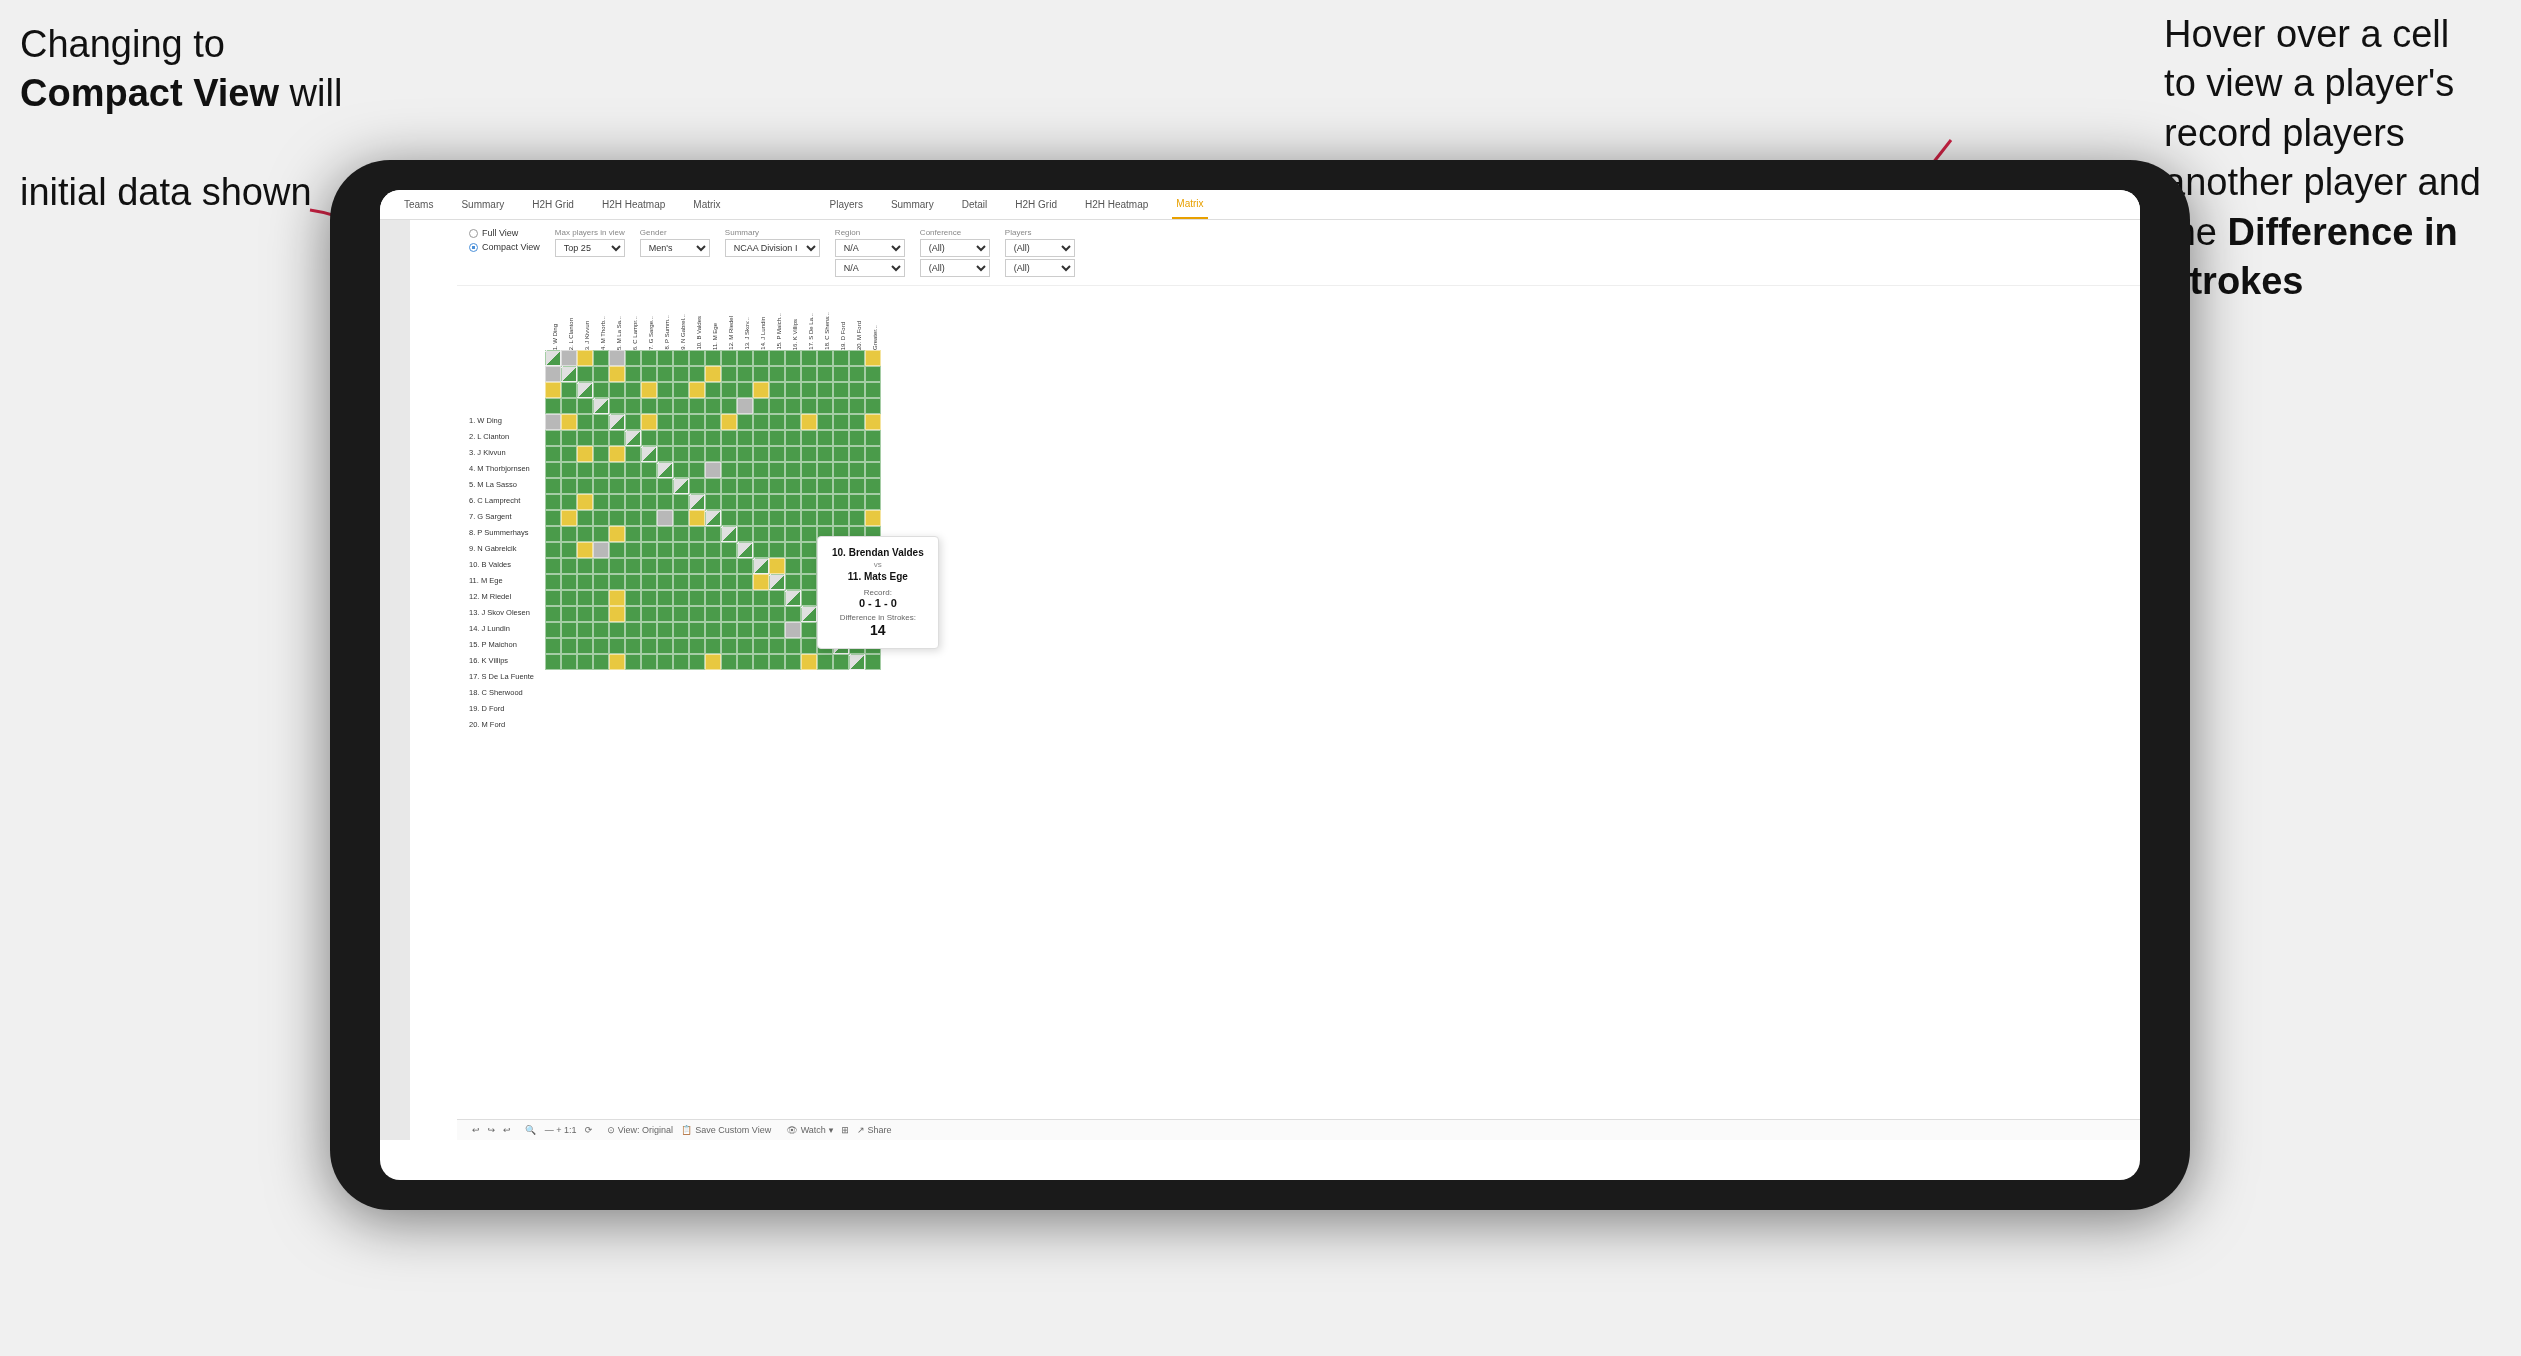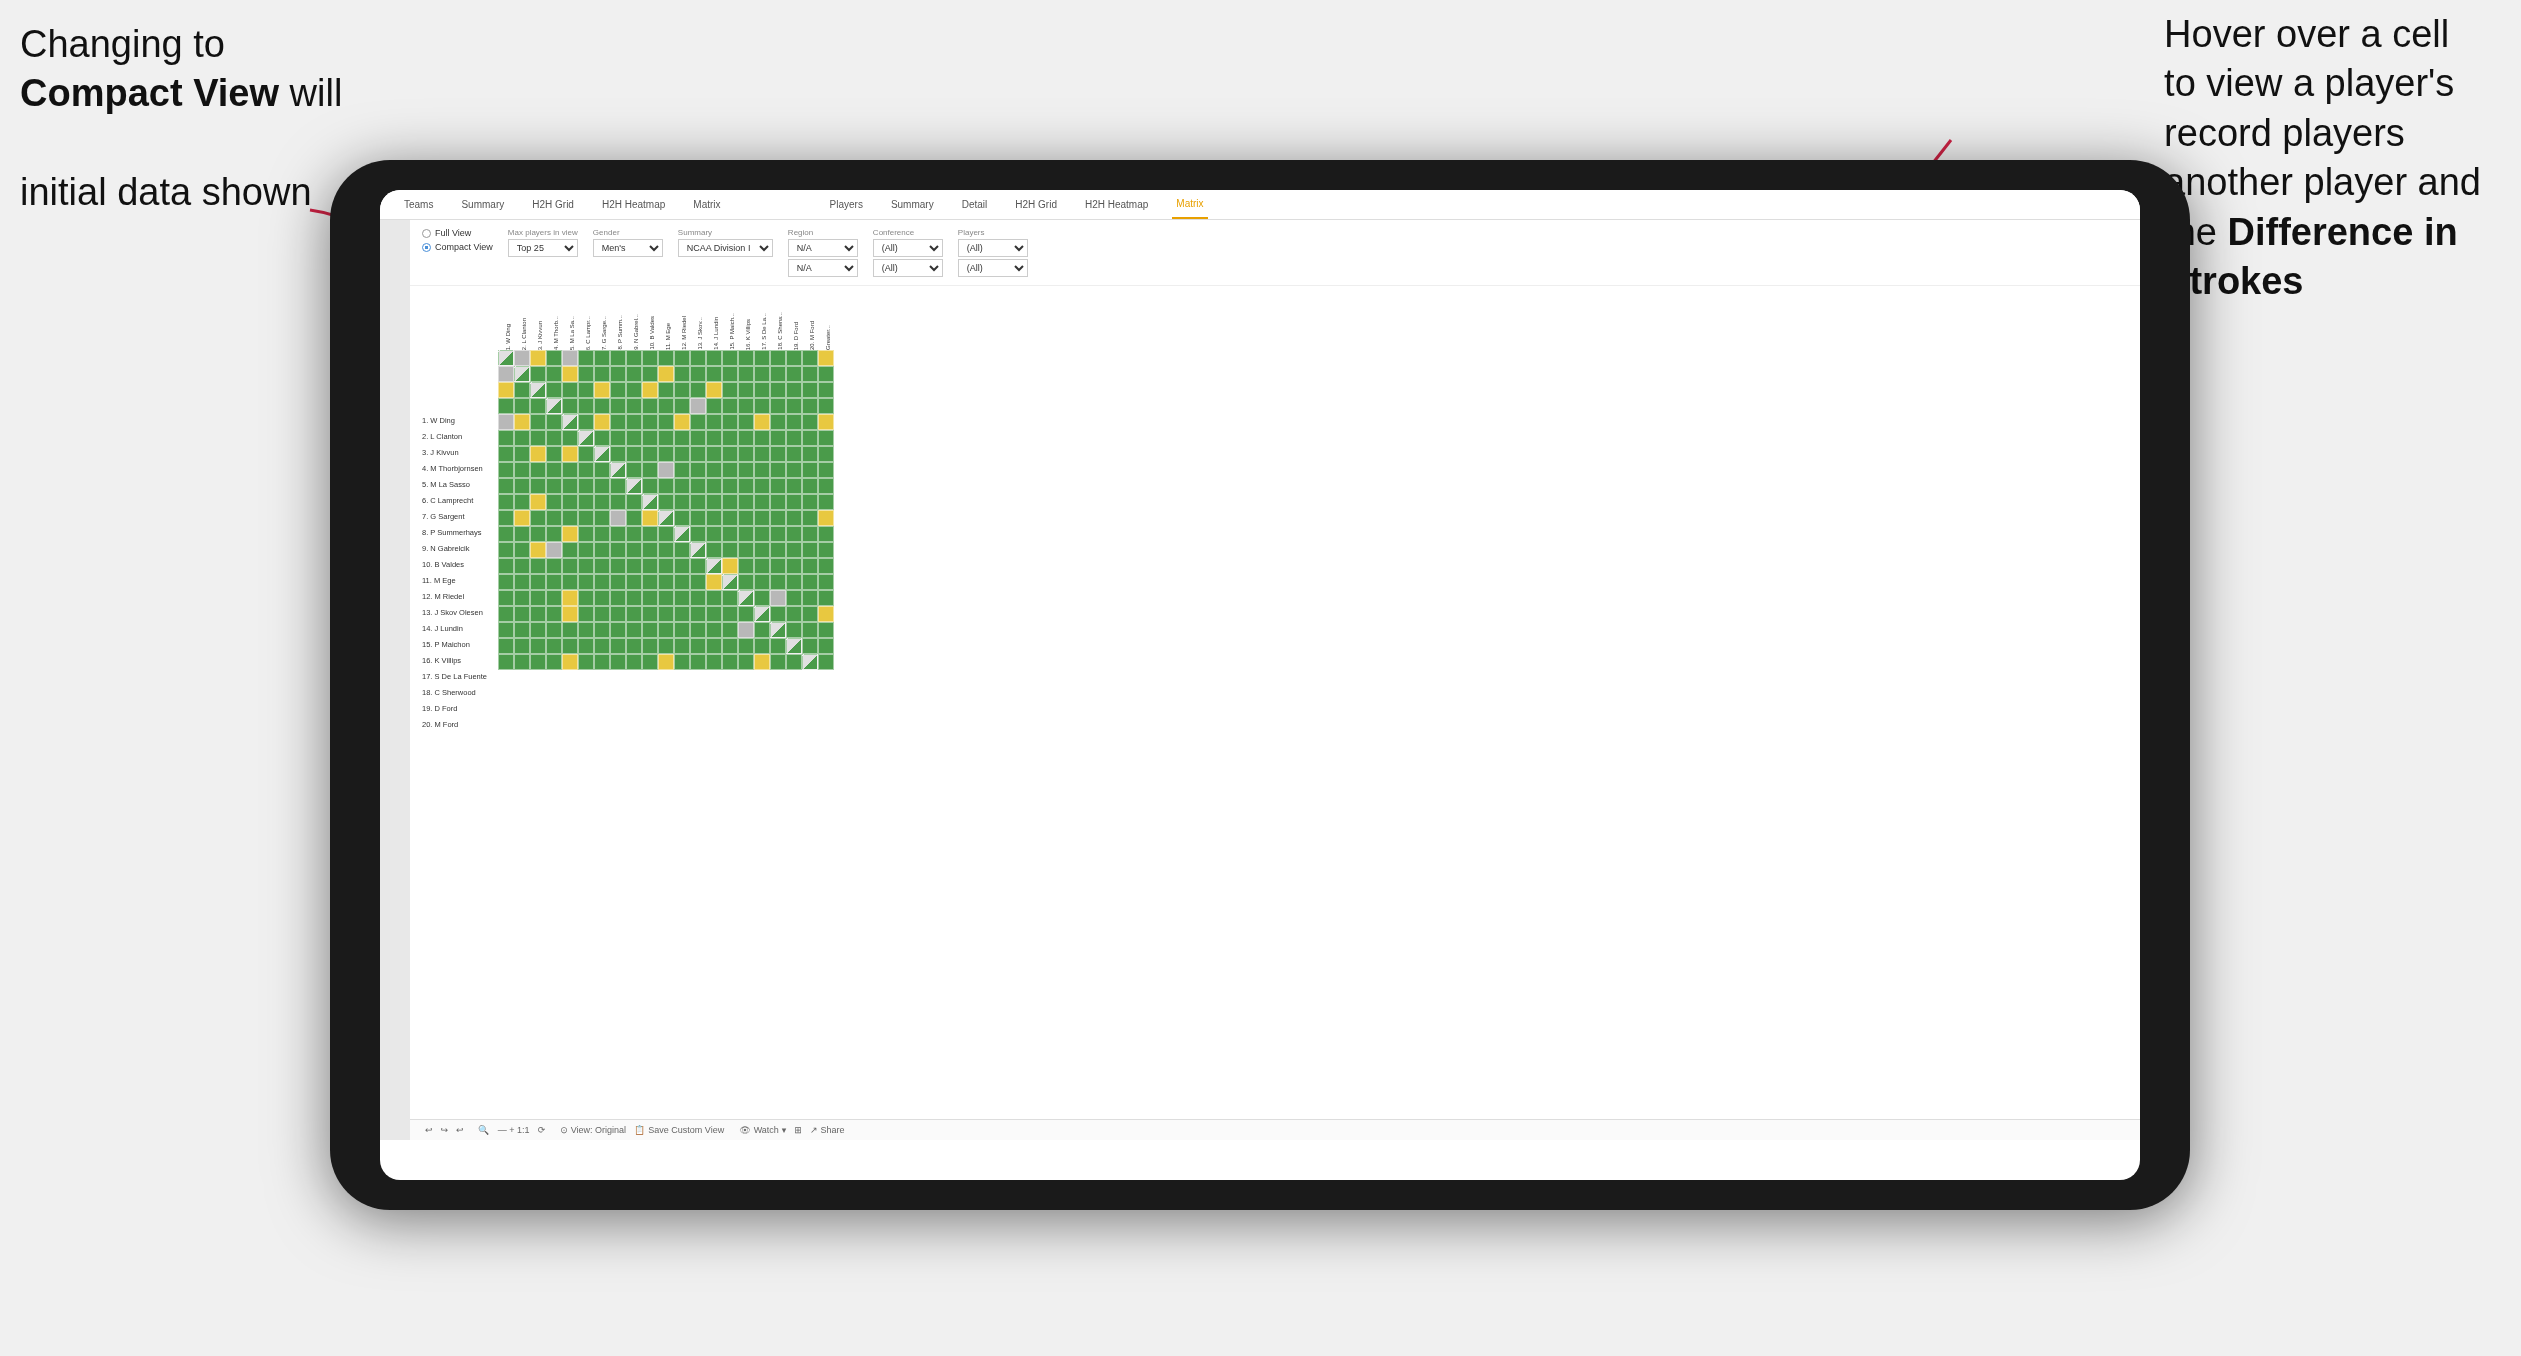--- a/index.html
+++ b/index.html
@@ -143,20 +143,21 @@
       justify-content: center;
     }
 
     
     .main-content {
       flex: 1;
       background: #fff;
       overflow: hidden;
       display: flex;
       flex-direction: column;
+      padding-left: 47px;
     }
 
     
     .filter-row {
       display: flex;
       align-items: flex-start;
       padding: 8px 12px;
       gap: 15px;
       border-bottom: 1px solid #eee;
       flex-wrap: wrap;
@@ -1052,20 +1053,29 @@
                   <div class="grid-cell" style="background: rgb(74, 155, 74);"></div>
                   <div class="grid-cell" style="background: rgb(232, 200, 64);"></div>
                   <div class="grid-cell" style="background: rgb(74, 155, 74);"></div>
                   <div class="grid-cell" style="background: rgb(74, 155, 74);"></div>
                   <div class="grid-cell" style="background: linear-gradient(135deg, rgb(224, 224, 224) 50%, rgb(74, 155, 74) 50%);"></div>
                   <div class="grid-cell" style="background: rgb(74, 155, 74);"></div>
                 </div>
               </div>
           </div>
 
+          <div class="tooltip-box">
+            <div class="tooltip-player1">10. Brendan Valdes</div>
+            <div class="tooltip-vs">vs</div>
+            <div class="tooltip-player2">11. Mats Ege</div>
+            <div class="tooltip-record-label">Record:</div>
+            <div class="tooltip-record">0 - 1 - 0</div>
+            <div class="tooltip-diff-label">Difference in Strokes:</div>
+            <div class="tooltip-diff">14</div>
+          </div>
         </div>
 
         <div class="bottom-toolbar">
           <div class="toolbar-group">
             <span class="toolbar-btn">↩</span>
             <span class="toolbar-btn">↪</span>
             <span class="toolbar-btn">↩</span>
           </div>
           <div class="toolbar-group">
             <span class="toolbar-btn">🔍</span>

